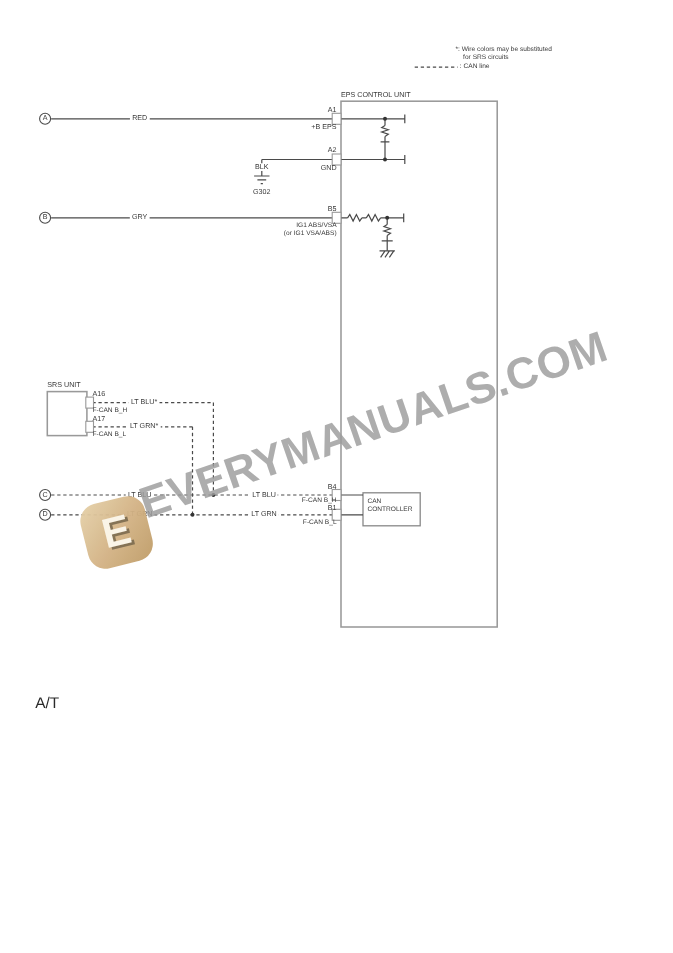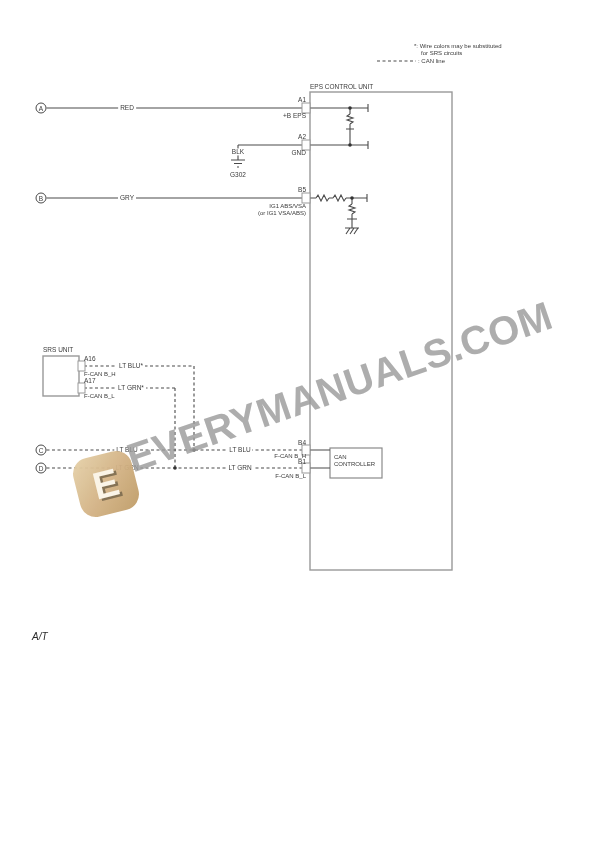--- a/index.html
+++ b/index.html
@@ -35,21 +35,21 @@
     border-radius:16px;
     background:linear-gradient(135deg,#e6d2aa 0%,#d2b183 55%,#bf9c66 100%);
     transform:rotate(-14deg); opacity:0.95;
     display:flex; align-items:center; justify-content:center;
   }
   #watermark-logo span {
     font-size:38px; font-weight:800; color:#faf4e6;
     text-shadow:2.5px 2.5px 0 rgba(118,100,70,0.9);
   }
   #footer-label {
-    position:absolute; left:32px; top:631px; font-size:10px; color:#2a2a2a;font-style:italic;
+    position:absolute; left:32px; top:631px; font-size:14px; color:#2a2a2a;
   }
 </style>
 </head>
 <body>
 
 <div id="page">
 
   <svg class="diagram" width="612" height="866" viewBox="0 0 612 866">
     <g fill="none" stroke="#4a4a4a" stroke-width="1.1">
 

